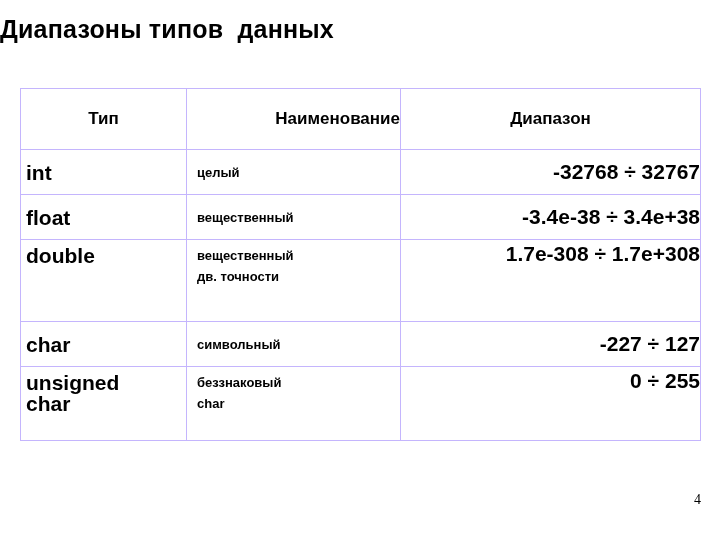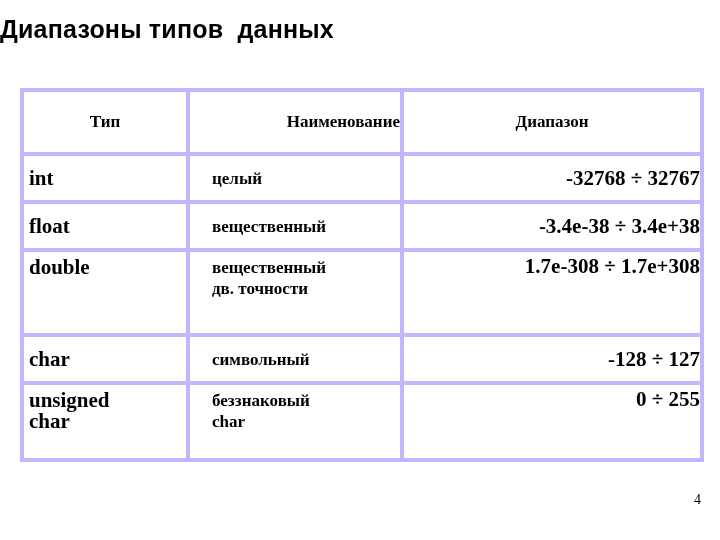--- a/index.html
+++ b/index.html
@@ -42,24 +42,24 @@
   .range-table {
     position: absolute;
     left: 20px;
     top: 88px;
     width: 680px;
     border-collapse: collapse;
     table-layout: fixed;
   }
   .range-table td,
   .range-table th {
-    border: 4px solid #c4b5fd;
+    border: 1px solid #c4b5fd;
     padding: 0;
     vertical-align: middle;
-    font-family: Liberation Serif, serif;
+    font-family: Liberation Sans, sans-serif;
     font-weight: bold;
     color: #000000;
   }
 
   col.c-type  { width: 166px; }
   col.c-name  { width: 214px; }
   col.c-range { width: 300px; }
 
   
   .hdr-row th {
@@ -72,22 +72,22 @@
     padding-left: 4px;
   }
 
   
   .range-table td.cell-type {
     padding-left: 5px;
     font-size: 21px;
     line-height: 21px;
   }
   .range-table td.cell-name {
-    padding-left: 22px;
-    font-size: 17px;
+    padding-left: 10px;
+    font-size: 13px;
     line-height: 21px;
     margin-left: 20px;
   }
   .range-table td.cell-range {
     padding-left: 8px;
     font-size: 21px;
     line-height: 24px;
     white-space: nowrap;
     text-align: right;
   }
@@ -149,21 +149,21 @@
       </tr>
       <tr class="r-double">
         <td class="cell-type">double</td>
         <td class="cell-name twoline">вещественный
 дв. точности</td>
         <td class="cell-range">1.7e-308 ÷ 1.7e+308</td>
       </tr>
       <tr class="r-char">
         <td class="cell-type">char</td>
         <td class="cell-name">символьный</td>
-        <td class="cell-range">-128 ÷ 127</td>
+        <td class="cell-range">-227 ÷ 127</td>
       </tr>
       <tr class="r-uchar">
         <td class="cell-type twoline">unsigned
 char</td>
         <td class="cell-name twoline">беззнаковый
 char</td>
         <td class="cell-range">0 ÷ 255</td>
       </tr>
     </tbody>
   </table>

